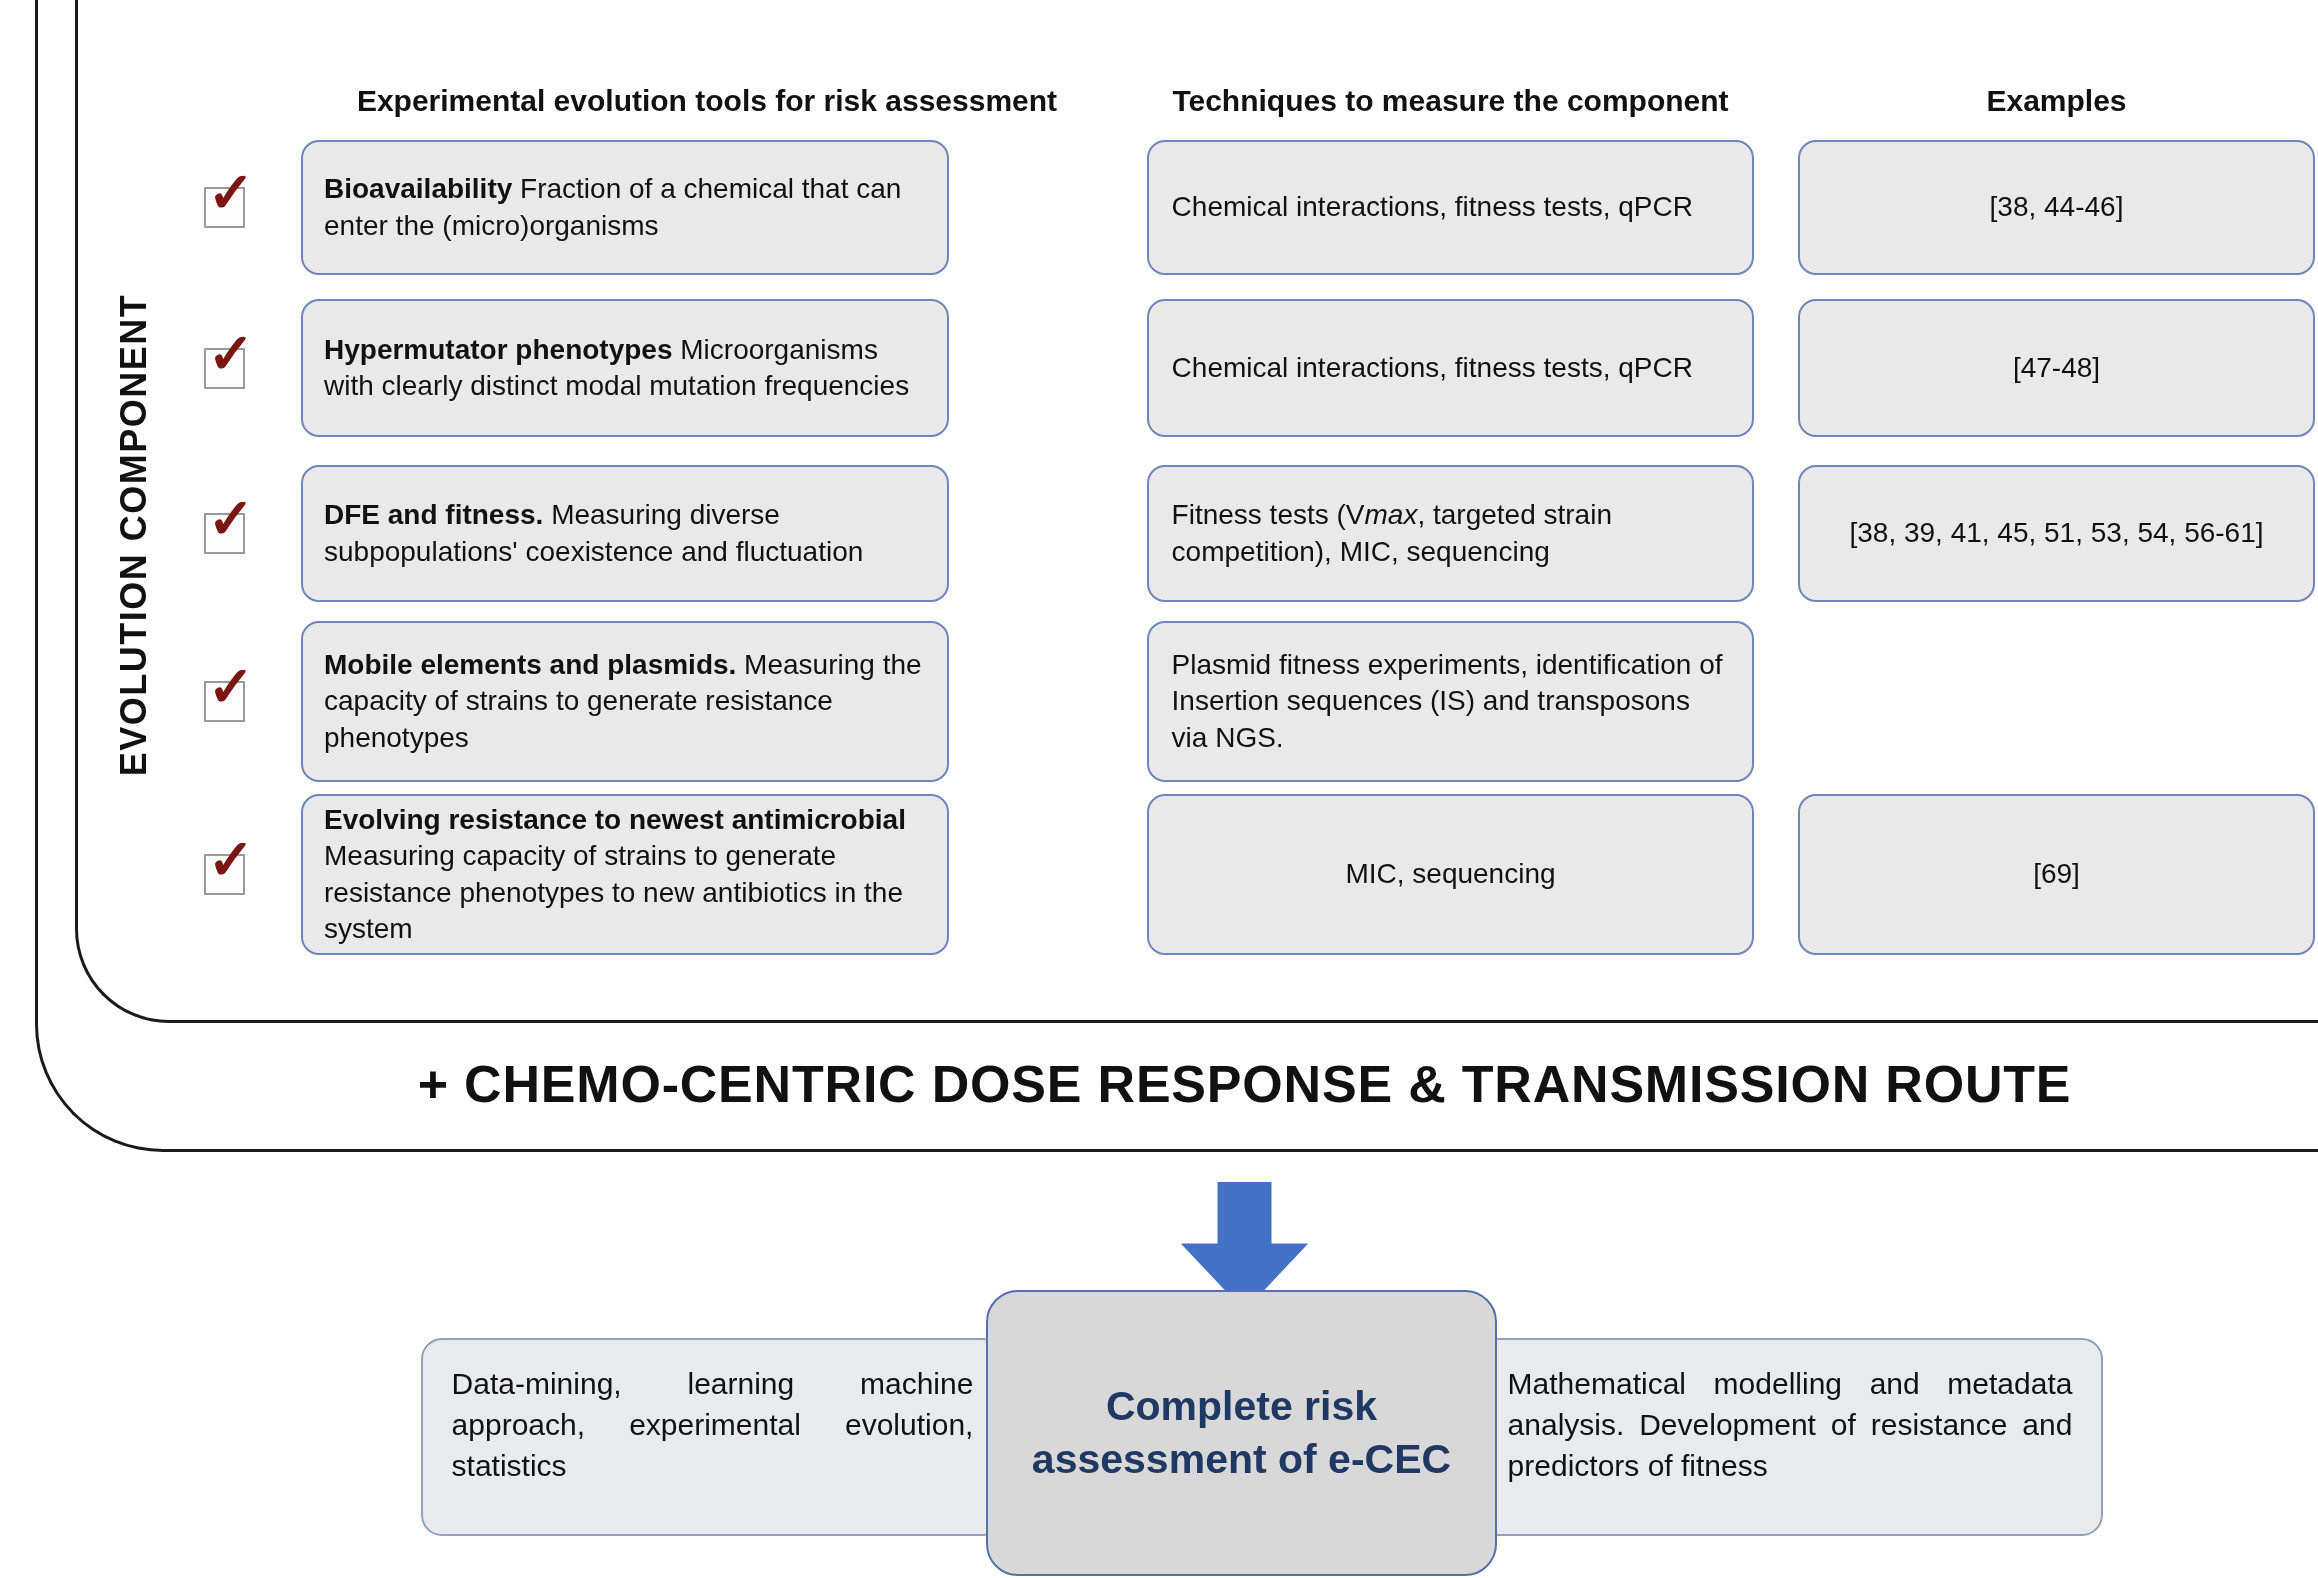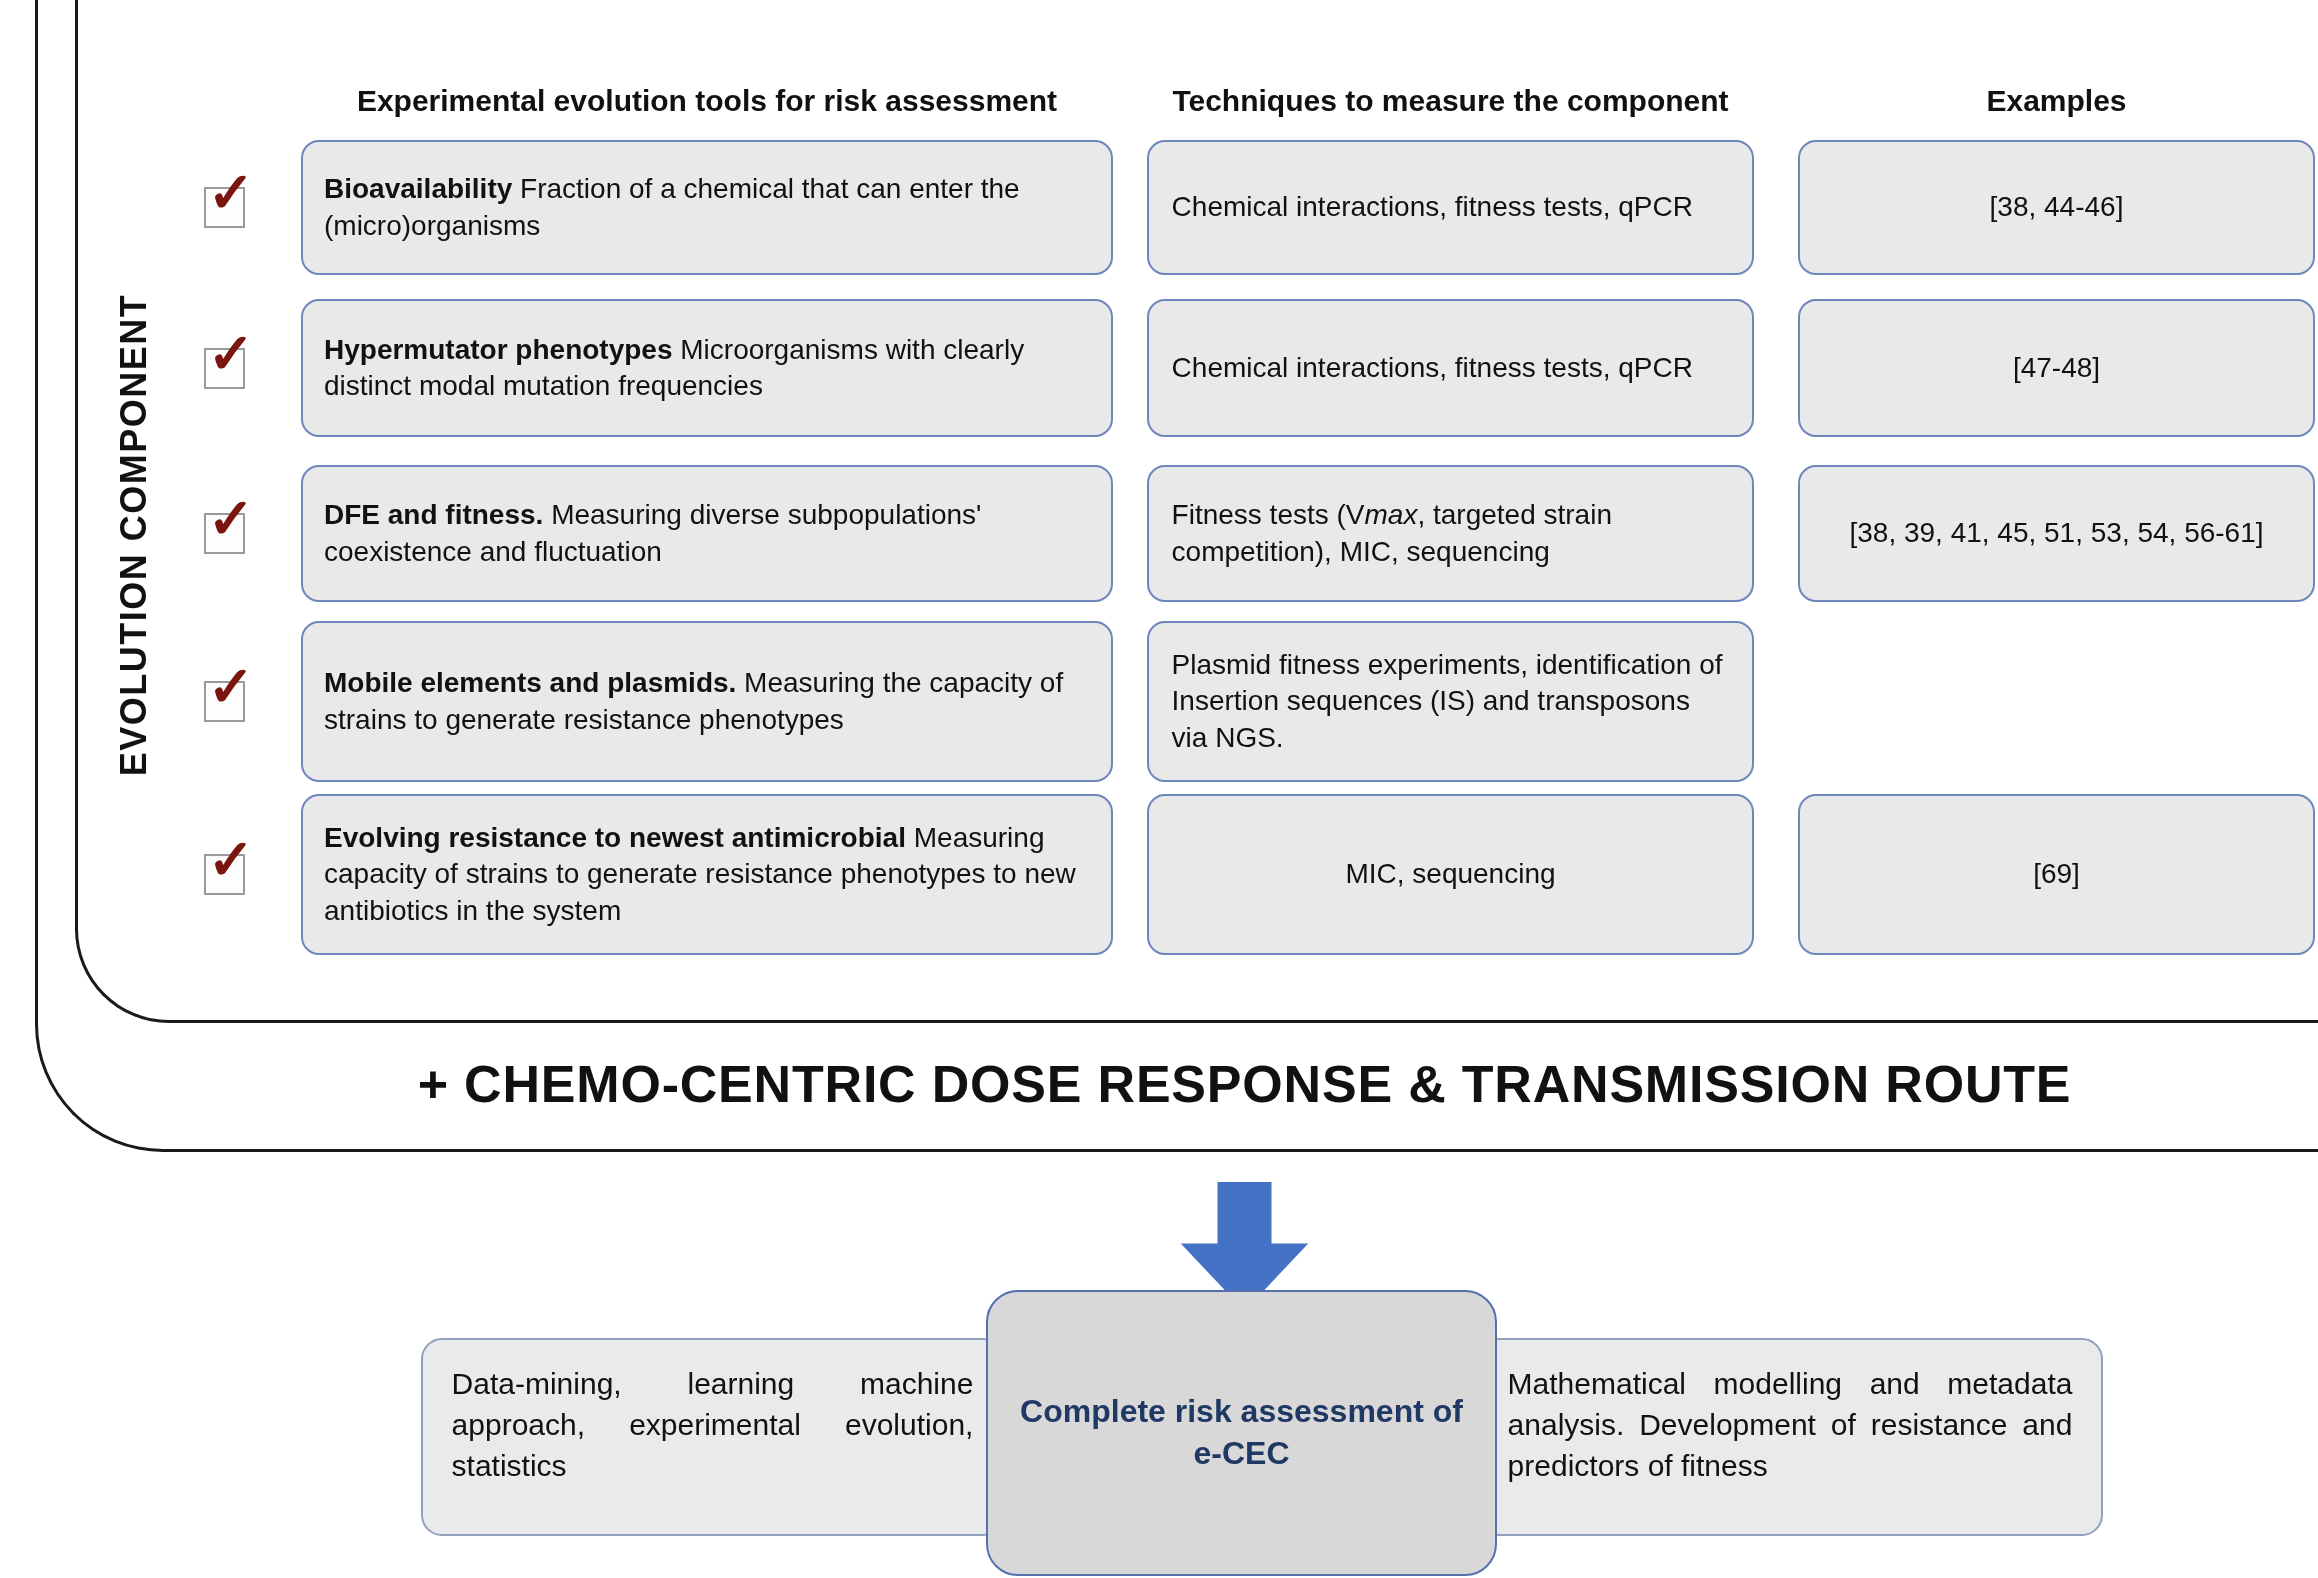--- a/index.html
+++ b/index.html
@@ -36,21 +36,21 @@
   .h-tools{left:301px;width:812px;}
   .h-tech{left:1147px;width:607px;}
   .h-ex{left:1798px;width:517px;}
 
   .cell{
     position:absolute;box-sizing:border-box;
     background:#e9e9e9;border:2.3px solid #6e86bb;border-radius:18px;
     display:flex;align-items:center;
     font-size:28px;line-height:1.3;
   }
-  .cell.tool{left:301px;width:812px;padding:9px 21px;}
+  .cell.tool{left:301px;width:648px;padding:9px 21px;}
   .cell.tech{left:1147px;width:607px;padding:9px 22.6px;}
   .cell.ex{left:1798px;width:517px;justify-content:center;text-align:center;padding:9px 12px;}
   .cell.tech.centered{justify-content:center;text-align:center;}
   .cell .txt{display:inline;}
 
   .r1{top:140px;height:135px}
   .r2{top:299px;height:138px}
   .r3{top:465px;height:137px}
   .r4{top:621px;height:161px}
   .r5{top:794px;height:161px}
@@ -79,21 +79,21 @@
     font-size:30px;line-height:1.38;padding:22.6px 28.6px;
     text-align:justify;
   }
   .bb-left{left:421px;top:1338px;width:583px;height:198px;}
   .bb-right{left:1477px;top:1338px;width:626px;height:198px;}
   .bb-center{
     position:absolute;box-sizing:border-box;
     left:986px;top:1290px;width:511px;height:286px;
     background:#d8d8d8;border:2.3px solid #5470ae;border-radius:32px;
     display:flex;align-items:center;justify-content:center;
-    text-align:center;font-weight:bold;font-size:32px;color:#1f3864;
+    text-align:center;font-weight:bold;font-size:41px;color:#1f3864;
     padding:15px 22.6px;line-height:1.3;z-index:5;
   }
 </style>
 </head>
 <body>
 
 <div class="canvas">
 
   <div class="frame outer"></div>
   <div class="frame inner"></div>

